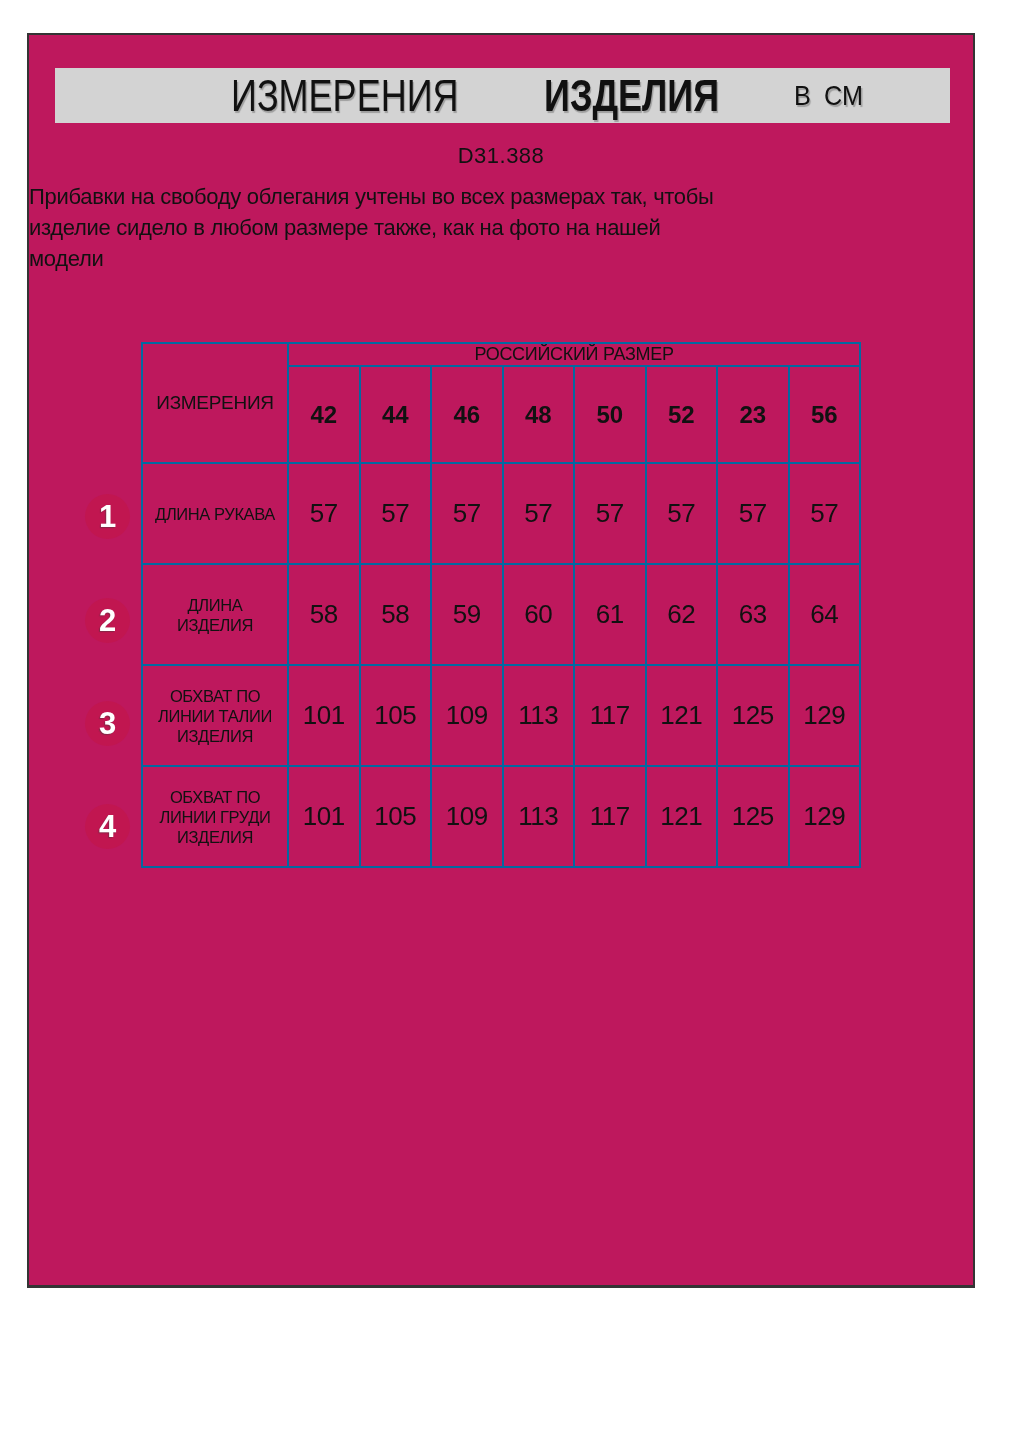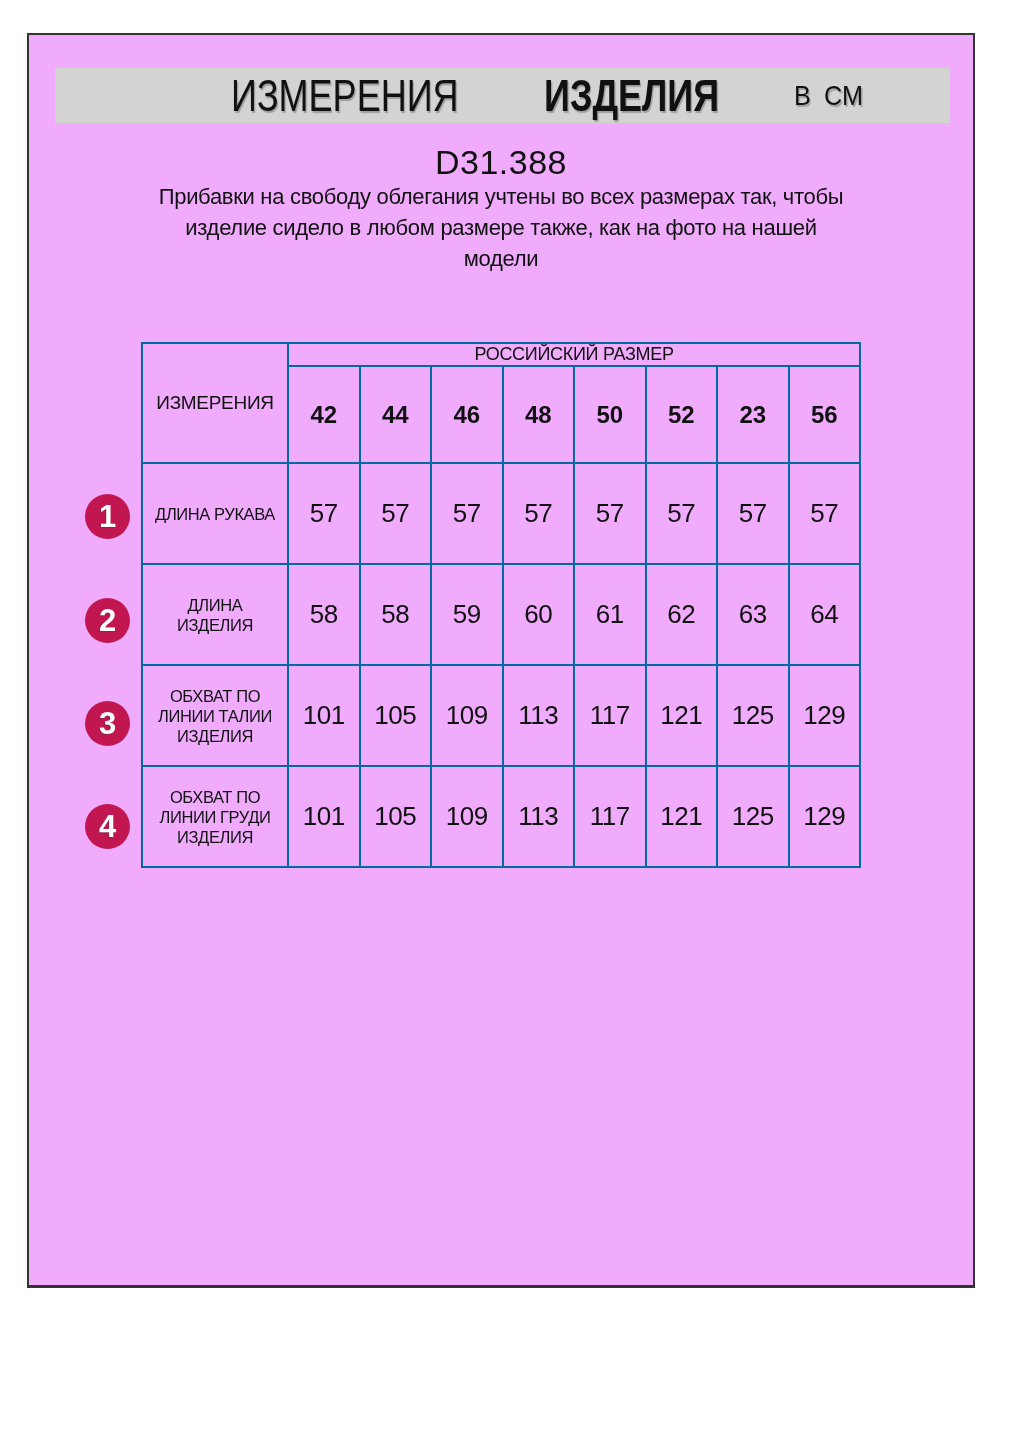--- a/index.html
+++ b/index.html
@@ -9,41 +9,41 @@
     font-family:"Liberation Sans",sans-serif;
     color:#111;
     position:relative;
     overflow:hidden;
   }
   .page-frame{
     position:absolute;left:27px;top:33px;
     width:944px;height:1250px;
     border:2px solid #343434;
     border-bottom-width:3px;
-    background:#f0abfc;
+    background:#be185d;
   }
   
   .banner{
     position:absolute;left:26px;top:33px;
     width:895px;height:55px;
     background:#d3d3d3;
   }
   .banner span{position:absolute;top:0;line-height:55px;white-space:nowrap;
     text-shadow:1.5px 1.5px 1px rgba(0,0,0,0.25);}
   .title-regular{left:176px;font-size:45px;font-weight:400;transform:scaleX(0.8);transform-origin:left center;}
   .title-bold{left:489px;font-size:45px;font-weight:700;transform:scaleX(0.8);transform-origin:left center;}
   .title-unit{left:739px;font-size:28px;font-weight:400;word-spacing:7px;transform:scaleX(0.9);transform-origin:left center;text-shadow:1px 1px 1px rgba(0,0,0,0.2);}
   
   .product-code{
     position:absolute;left:0;top:108px;width:100%;
-    text-align:center;font-size:34px;letter-spacing:0.5px;
+    text-align:center;font-size:22px;letter-spacing:0.5px;
   }
   .fit-note{
     position:absolute;left:0;top:146px;width:100%;
-    text-align:center;font-size:22px;line-height:31px;
+    font-size:22px;line-height:31px;
     letter-spacing:-0.3px;white-space:pre-line;
   }
   
   .table-section{position:absolute;left:0;top:0;width:100%;height:100%;}
   table.size-table{
     position:absolute;left:112px;top:307px;
     width:720px;table-layout:fixed;
     border-collapse:collapse;
   }
   .size-table td{

